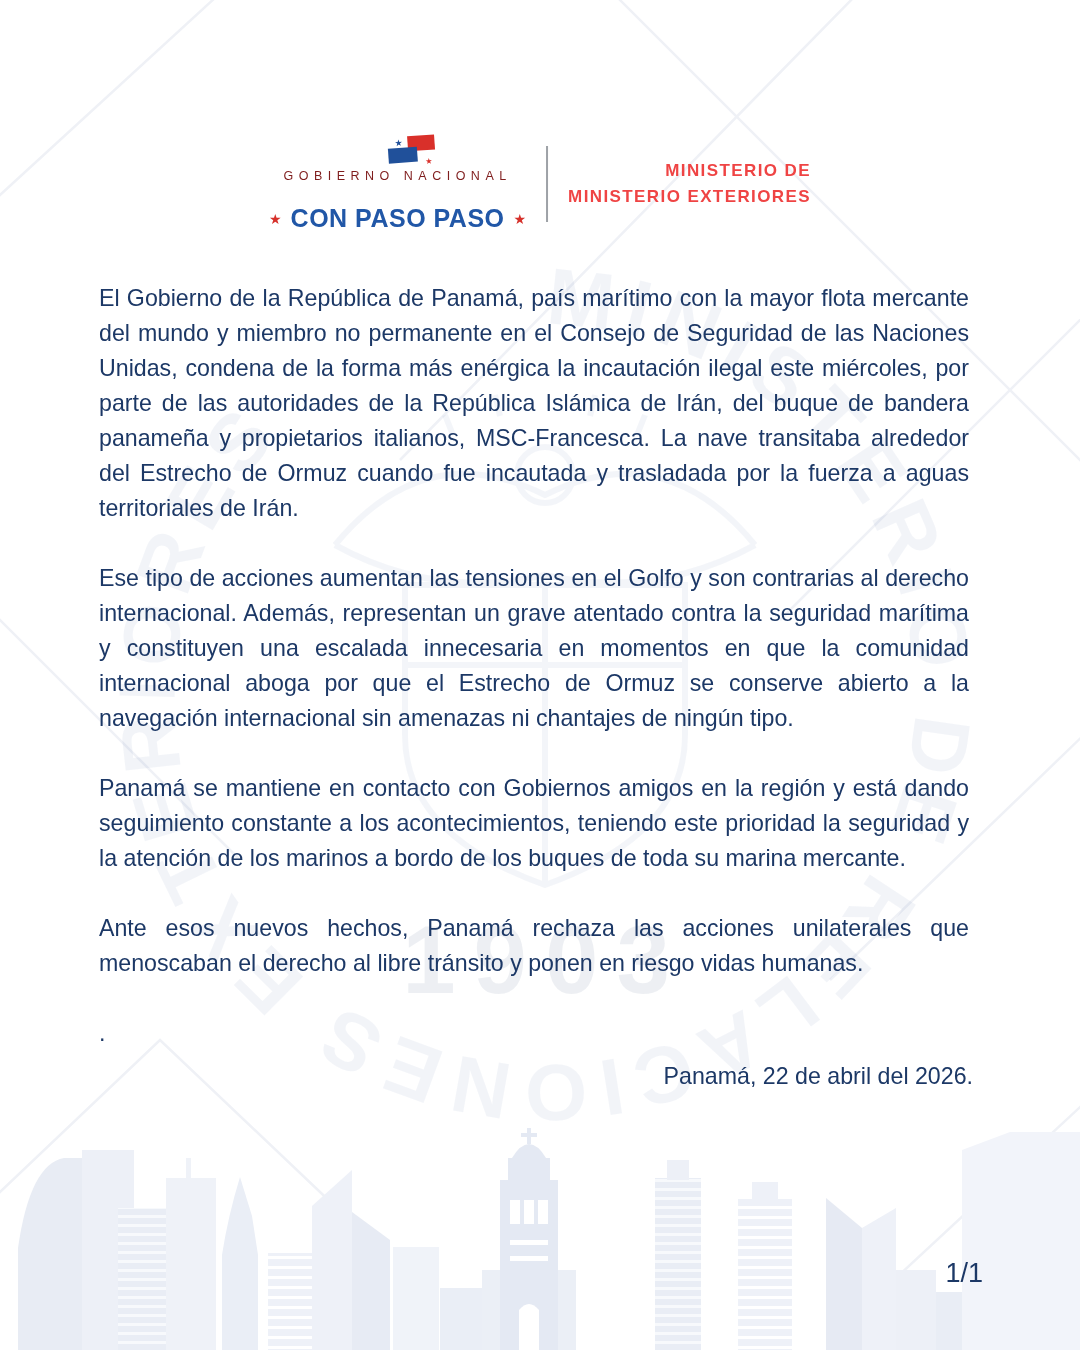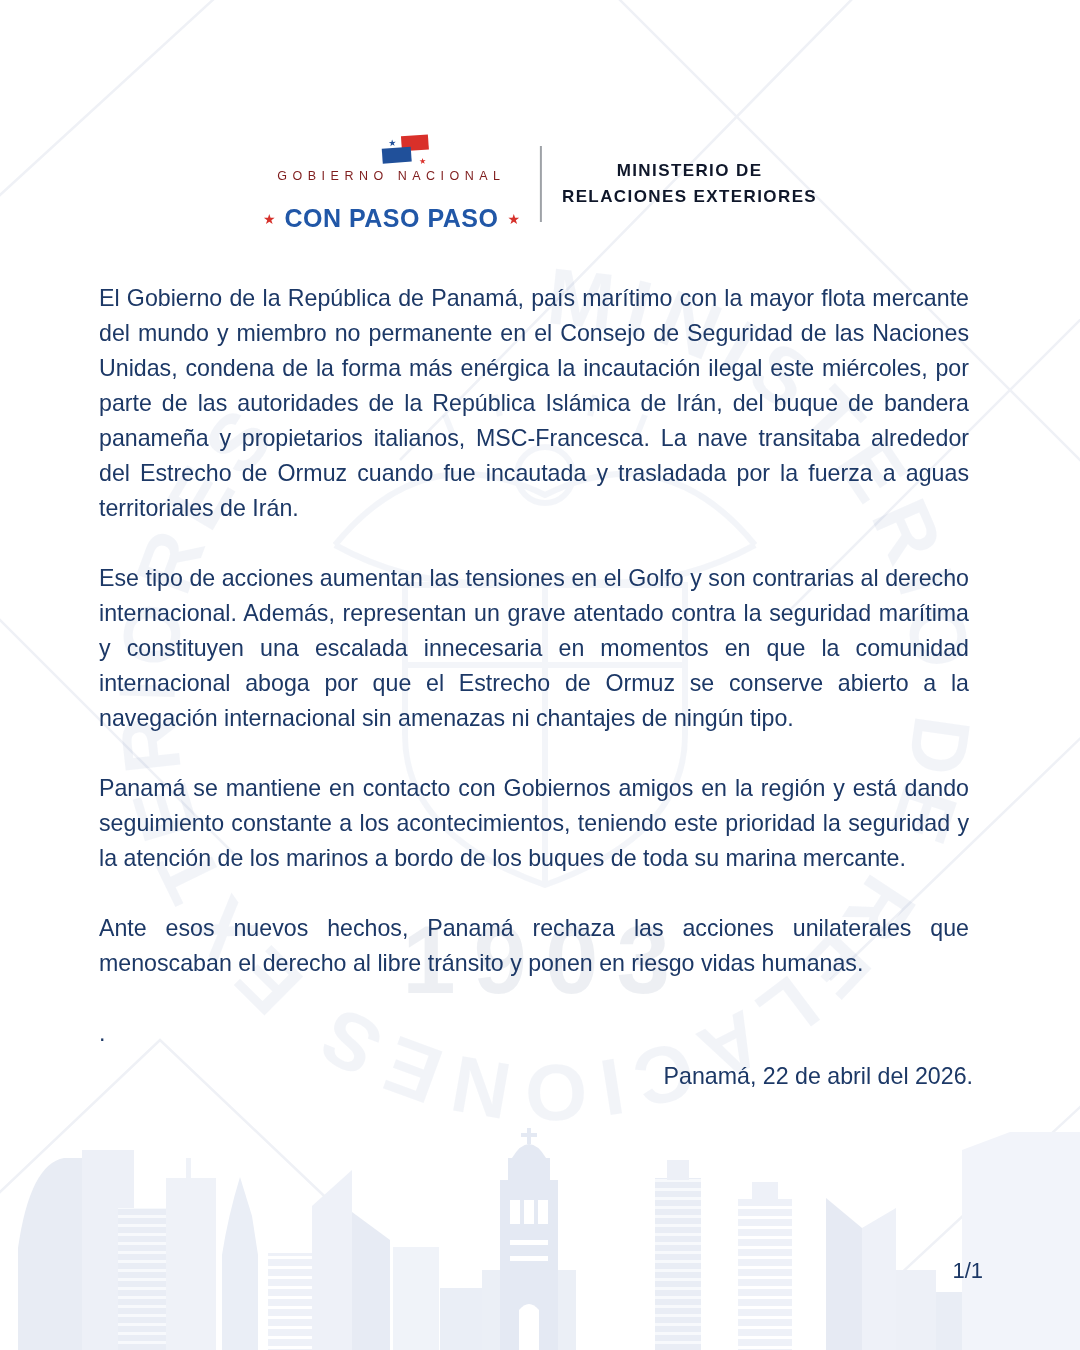--- a/index.html
+++ b/index.html
@@ -34,42 +34,42 @@
   .slogan-line { display: flex; align-items: center; gap: 9px; }
   .slogan-star { color: #d6312b; font-size: 14px; line-height: 1; }
   .slogan-text {
     color: #2157a7; font-size: 25px; font-weight: bold;
     letter-spacing: 0.5px;
   }
   .brand-divider {
     width: 2px; height: 76px; background: #9ea2a7;
   }
   .brand-right {
-    color: #0f172a; font-weight: bold;
+    color: #ef4444; font-weight: bold;
     font-size: 17px; letter-spacing: 1.4px; line-height: 26px;
-    text-align: center;
+    text-align: right;
   }
 
   
   .statement {
     position: absolute;
     left: 99px; right: 99px; top: 281px;
     color: #1c3866;
     font-size: 23.2px; line-height: 35px;
     text-align: justify;
   }
   .statement p { margin: 0 12px 35px 0; }
   .dot-line { text-align: left; margin: 0 !important; }
   .date-line { text-align: right; margin: 8px !important; }
 
   
   .page-indicator {
     position: absolute;
     top: 1258px; right: 97px;
-    color: #1c3866; font-size: 22px;
+    color: #1c3866; font-size: 27px;
   }
 </style>
 </head>
 <body>
 
 <svg id="geo-lines" class="bg-layer" width="1080" height="1350" viewBox="0 0 1080 1350">
   <g stroke="#eff1f6" stroke-width="2.5" fill="none">
     <path d="M560,-60 L1140,520"></path>
     <path d="M910,-60 L400,460"></path>
     <path d="M-60,250 L300,-80"></path>
@@ -162,21 +162,21 @@
     <div class="gobierno-label">GOBIERNO NACIONAL</div>
     <div class="slogan-line">
       <span class="slogan-star">★</span>
       <span class="slogan-text">CON PASO PASO</span>
       <span class="slogan-star">★</span>
     </div>
   </div>
   <div class="brand-divider"></div>
   <div class="brand-right">
     <div>MINISTERIO DE</div>
-    <div>RELACIONES EXTERIORES</div>
+    <div>MINISTERIO EXTERIORES</div>
   </div>
 </header>
 
 <main class="statement">
   <p>El Gobierno de la República de Panamá, país marítimo con la mayor flota mercante del mundo y miembro no permanente en el Consejo de Seguridad de las Naciones Unidas, condena de la forma más enérgica la incautación ilegal este miércoles, por parte de las autoridades de la República Islámica de Irán, del buque de bandera panameña y propietarios italianos, MSC-Francesca. La nave transitaba alrededor del Estrecho de Ormuz cuando fue incautada y trasladada por la fuerza a aguas territoriales de Irán.</p>
   <p>Ese tipo de acciones aumentan las tensiones en el Golfo y son contrarias al derecho internacional. Además, representan un grave atentado contra la seguridad marítima y constituyen una escalada innecesaria en momentos en que la comunidad internacional aboga por que el Estrecho de Ormuz se conserve abierto a la navegación internacional sin amenazas ni chantajes de ningún tipo.</p>
   <p>Panamá se mantiene en contacto con Gobiernos amigos en la región y está dando seguimiento constante a los acontecimientos, teniendo este prioridad la seguridad y la atención de los marinos a bordo de los buques de toda su marina mercante.</p>
   <p>Ante esos nuevos hechos, Panamá rechaza las acciones unilaterales que menoscaban el derecho al libre tránsito y ponen en riesgo vidas humanas.</p>
   <p class="dot-line">.</p>
   <p class="date-line">Panamá, 22 de abril del 2026.</p>

